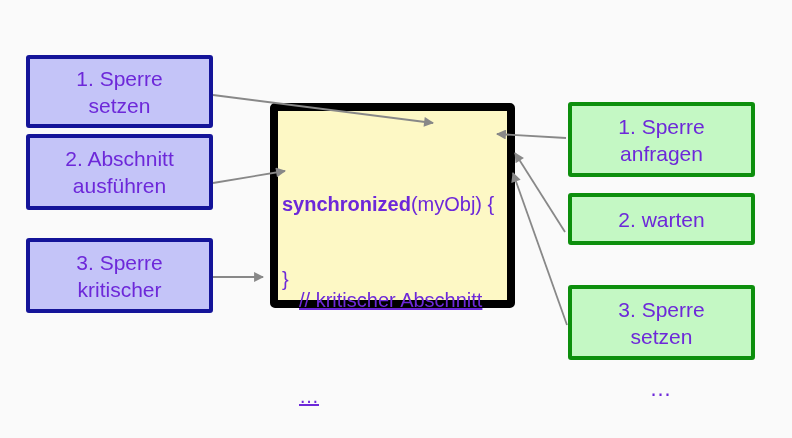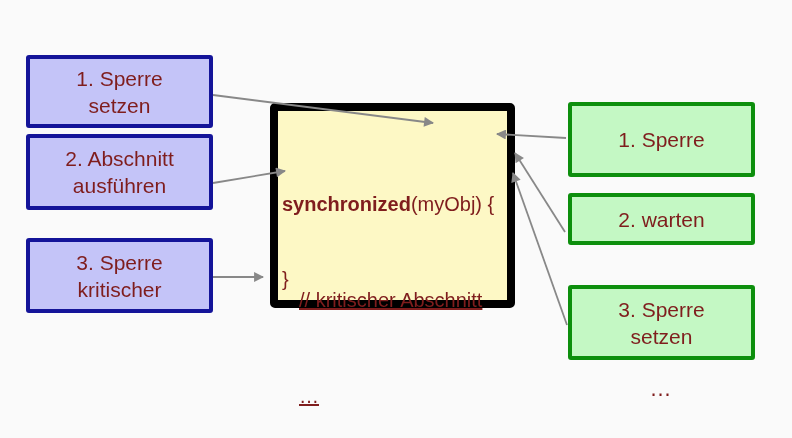--- a/index.html
+++ b/index.html
@@ -7,21 +7,21 @@
     padding: 0;
     background: #fafafa;
     font-family: "Liberation Sans", sans-serif;
   }
   .stage {
     position: relative;
     width: 792px;
     height: 438px;
     background: #fafafa;
     overflow: hidden;
-    color: #7f1d1d;
+    color: #6d28d9;
   }
   .box {
     position: absolute;
     box-sizing: border-box;
     display: flex;
     flex-direction: column;
     justify-content: center;
     align-items: center;
     text-align: center;
     font-size: 21px;
@@ -106,20 +106,21 @@
     <div class="code-lines">
       <div><span class="code-kw">synchronized</span><span>(myObj) {</span></div>
       <div class="code-indent">// kritischer Abschnitt</div>
       <div class="code-indent">…</div>
     </div>
     <div class="code-brace">}</div>
   </div>
 
   <div class="box green" style="top:102px; height:75px">
     <span>1. Sperre</span>
+    <span>anfragen</span>
   </div>
   <div class="box green" style="top:193px; height:52px">
     <span>2. warten</span>
 
   </div>
   <div class="box green" style="top:285px; height:75px">
     <span>3. Sperre</span>
     <span>setzen</span>
   </div>
 

